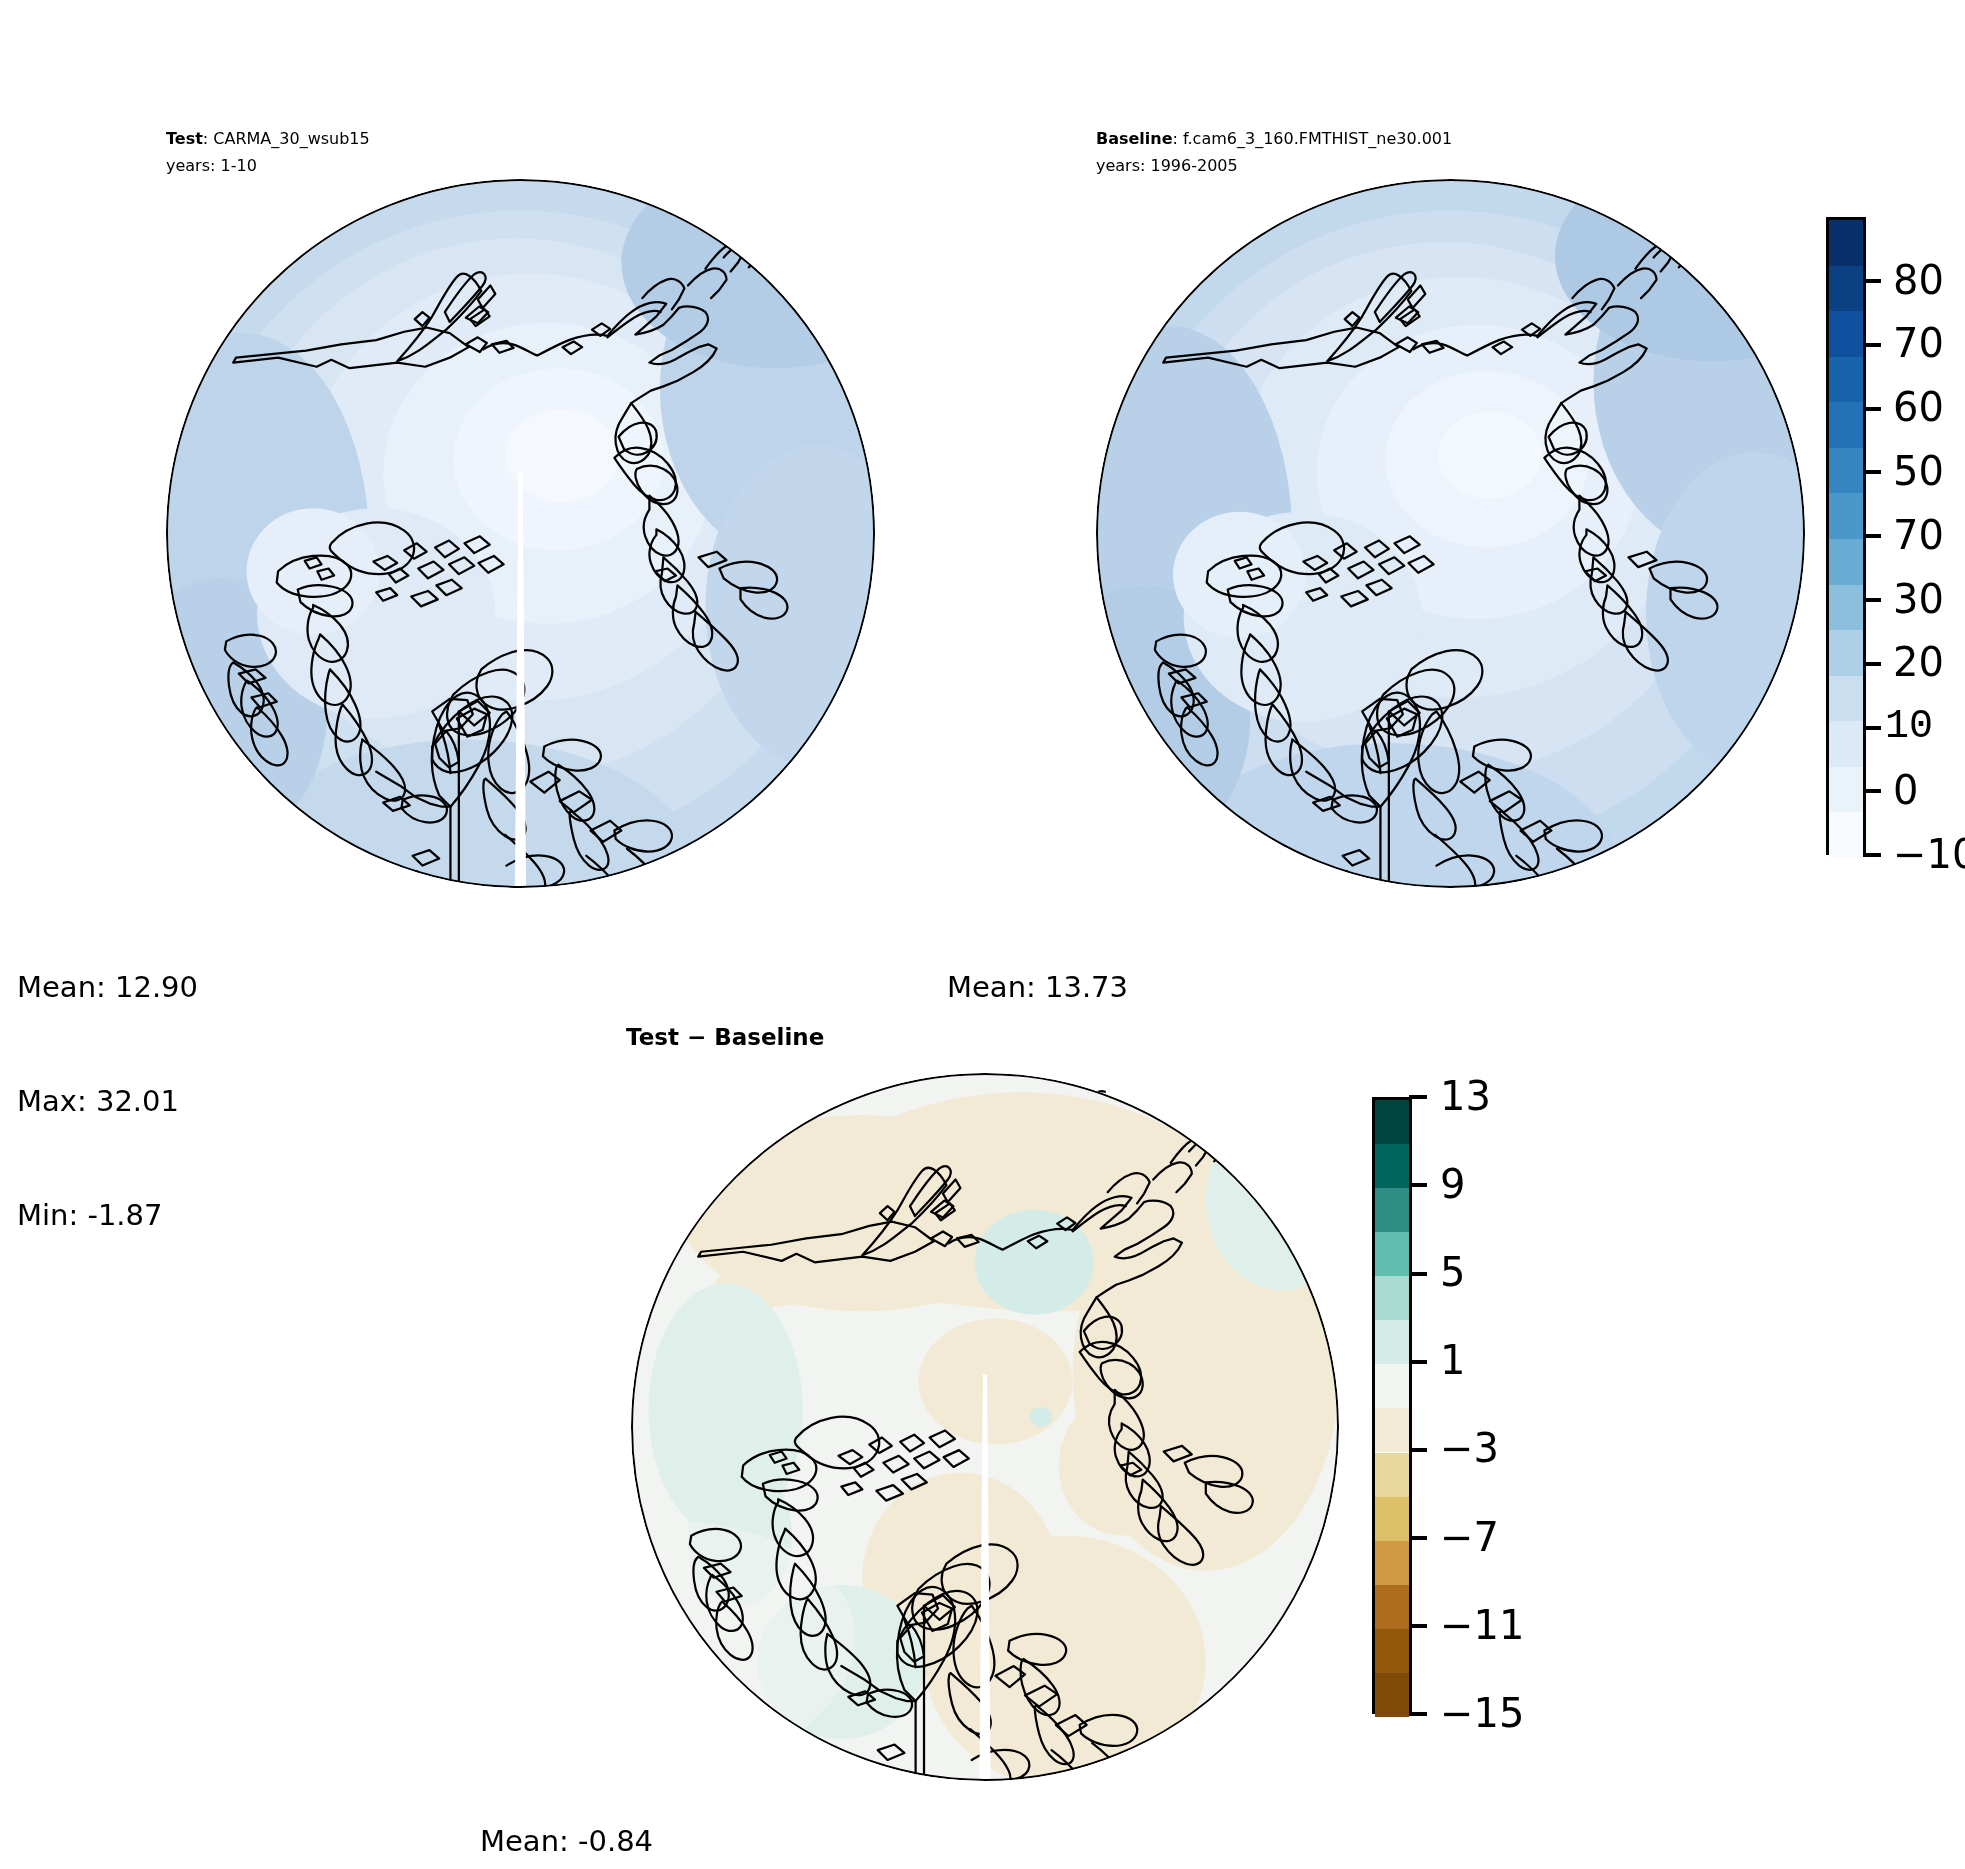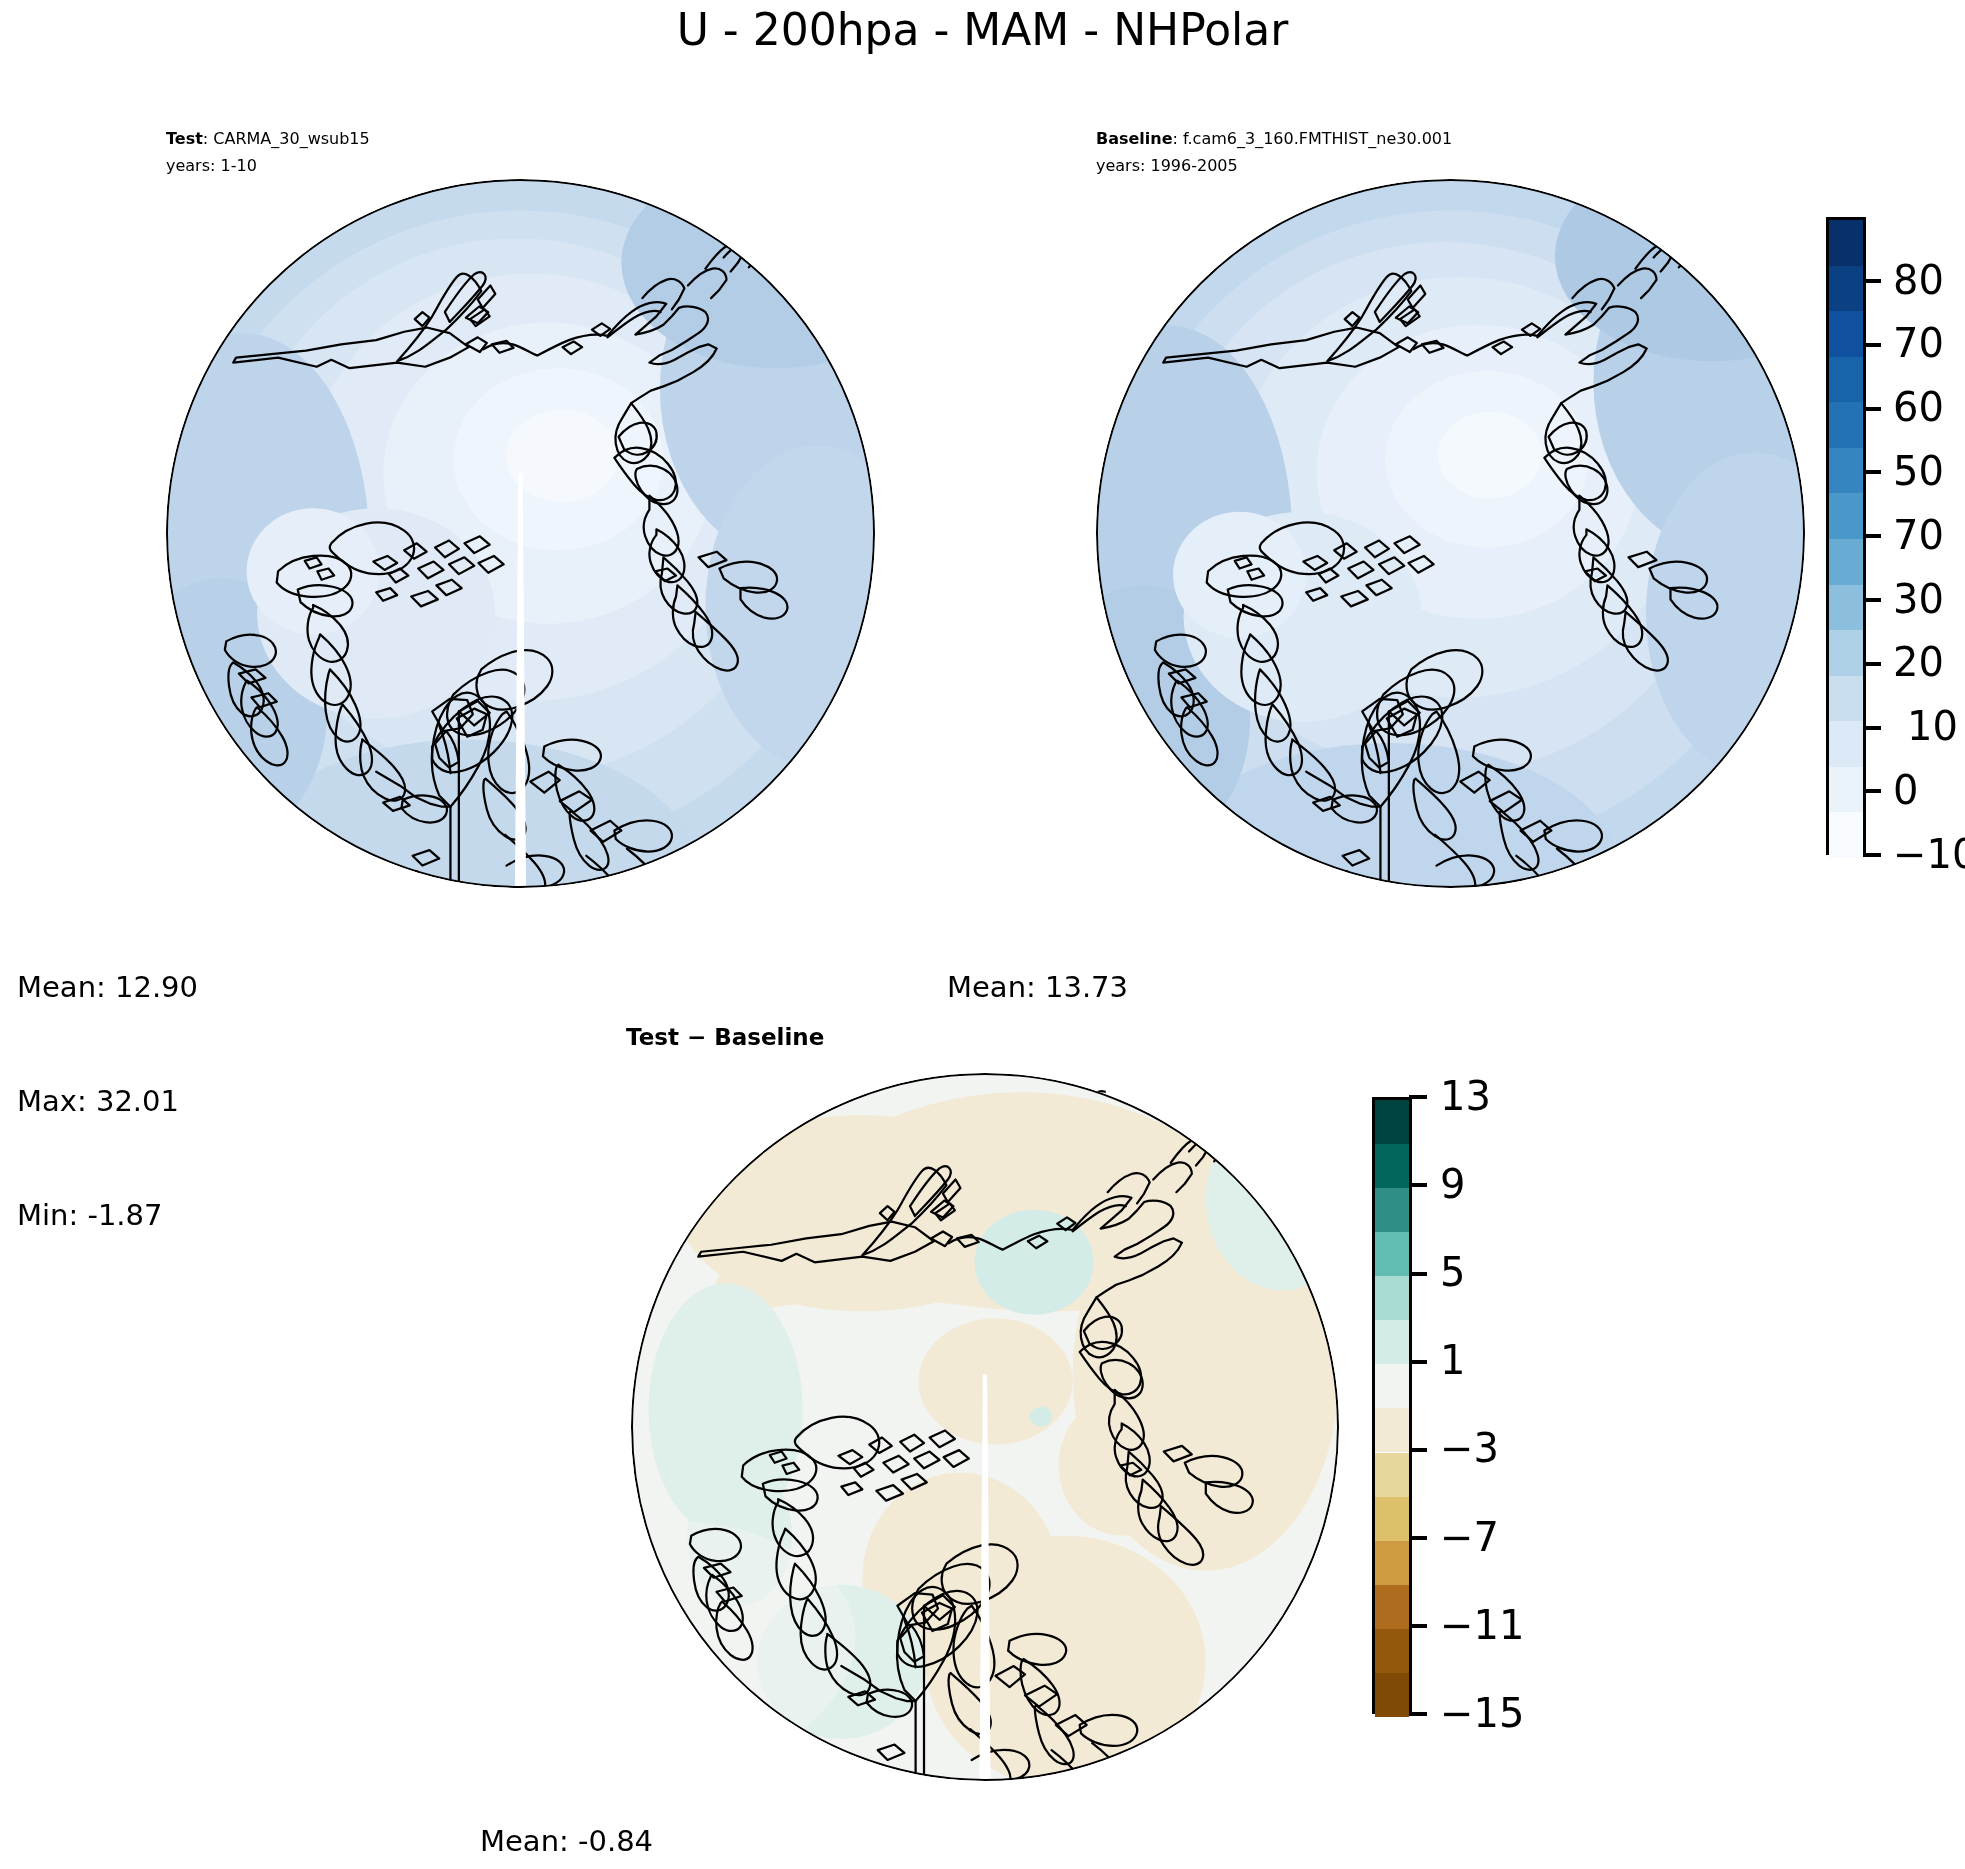--- a/index.html
+++ b/index.html
@@ -30,21 +30,20 @@
   .cbar .bar{position:absolute;left:0;top:0;border:3.5px solid #000;box-sizing:border-box;}
   .cbar .band{position:absolute;left:0;right:0;}
   .cbar .tick{position:absolute;height:3.5px;background:#000;}
   .cbar .tlabel{position:absolute;font-size:40px;line-height:31px;color:#000;white-space:nowrap;}
 </style>
 </head>
 <body>
 
 <div class="fig">
 
-  <div id="figure-title">U - 200hpa - MAM - NHPolar</div>
 
   <div class="panel-label" style="left:166px;top:125px;">
     <div><b>Test</b><span>:</span> <span>CARMA_30_wsub15</span></div>
     <div>years: 1-10</div>
   </div>
 
   <div class="globe" id="globe-test" style="left:166px;top:179px;width:709px;height:709px;">
     <div class="disc">
       <svg width="709" height="709" viewBox="0 0 1012 1012">
         <defs>
@@ -333,21 +332,21 @@
       <div class="tlabel" style="left: 67px; top: 175px; text-align: right;">60</div>
       <div class="tick" style="left: 37px; top: 253px; width: 18px;"></div>
       <div class="tlabel" style="left: 67px; top: 239px;">50</div>
       <div class="tick" style="left: 37px; top: 317px; width: 18px;"></div>
       <div class="tlabel" style="left: 67px; top: 303px;">70</div>
       <div class="tick" style="left: 37px; top: 381px; width: 18px;"></div>
       <div class="tlabel" style="left: 67px; top: 367px;">30</div>
       <div class="tick" style="left: 37px; top: 445px; width: 18px;"></div>
       <div class="tlabel" style="left: 67px; top: 430px;">20</div>
       <div class="tick" style="left: 37px; top: 509px; width: 18px;"></div>
-      <div class="tlabel" style="left: 81px; top: 494px;">10</div>
+      <div class="tlabel" style="left: 59px; top: 494px; font-family: Liberation Mono, monospace;">10</div>
       <div class="tick" style="left: 37px; top: 572px; width: 18px;"></div>
       <div class="tlabel" style="left: 67px; top: 558px;">0</div>
       <div class="tick" style="left: 37px; top: 636px; width: 18px;"></div>
       <div class="tlabel" style="left: 67px; top: 622px;">−10</div>
     </div>
 
   <div class="diff-title" style="left:626px;top:1024px;">Test − Baseline</div>
 
   <div class="globe" id="globe-diff" style="left:631px;top:1073px;width:708px;height:708px;">
     <div class="disc">

